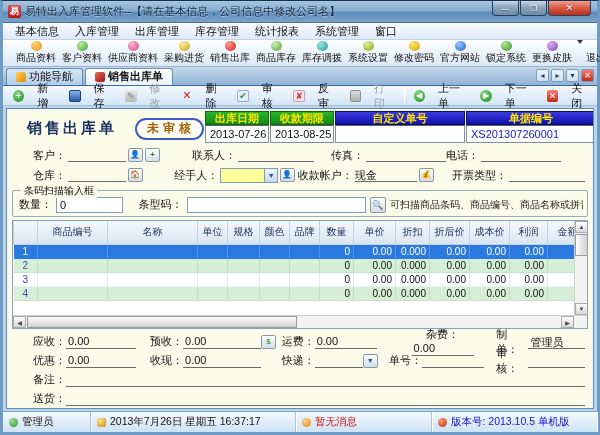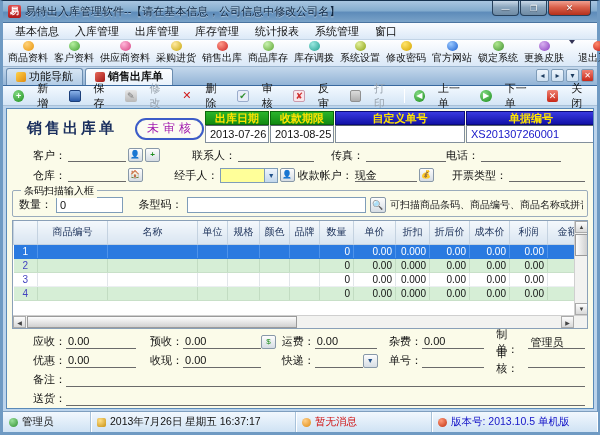--- a/index.html
+++ b/index.html
@@ -21,21 +21,21 @@
   .wc-min,.wc-max { width:27px; background:linear-gradient(#c8d8e8,#8aa5bd 45%,#6e8aa3); }
   .wc-close { width:43px; background:linear-gradient(#f0a090,#d9604a 45%,#b5301c); }
   .wc-min::before{content:"—";} .wc-max::before{content:"❐";} .wc-close::before{content:"✕";font-size:9px;}
 
   
   .menubar { height:17px; flex:0 0 17px; display:flex; align-items:center; padding-left:4px;
     background:linear-gradient(#fafcff,#dce9f7); border-bottom:1px solid #c2d4e6; }
   .menu-item { padding:1px 8px; cursor:default; }
 
   
-  .toolbar { height:27px; flex:0 0 27px; display:flex; align-items:stretch; padding:0 2px;
+  .toolbar { height:27px; flex:0 0 27px; display:flex; align-items:stretch; padding:0 10px;
     background:linear-gradient(#fefeff,#dae8f7); border-bottom:1px solid #9db7d1; }
   .tbtn { display:flex; flex-direction:column; align-items:center; justify-content:center; padding:1px 3px; }
   .ticon { width:11px; height:11px; border-radius:50%; margin-bottom:0; }
   .tlabel { font-size:10px; white-space:nowrap; }
   .ic1{background:radial-gradient(circle at 35% 30%,#ffd27a,#e8940a);} .ic2{background:radial-gradient(circle at 35% 30%,#b6f0a0,#3f9e2f);}
   .ic3{background:radial-gradient(circle at 35% 30%,#ffb6d9,#d6407e);} .ic4{background:radial-gradient(circle at 35% 30%,#ffe9a0,#c8a60a);}
   .ic5{background:radial-gradient(circle at 35% 30%,#ff9a8a,#cc2222);} .ic6{background:radial-gradient(circle at 35% 30%,#c9f2b0,#5aa32f);}
   .ic7{background:radial-gradient(circle at 35% 30%,#9ae8e0,#1e9e8e);} .ic8{background:radial-gradient(circle at 35% 30%,#e2f09a,#8aa012);}
   .ic9{background:radial-gradient(circle at 35% 30%,#ffe36a,#d4a400);} .ic10{background:radial-gradient(circle at 35% 30%,#9ac8ff,#1a5fd0);}
   .ic11{background:radial-gradient(circle at 35% 30%,#b0e890,#3f8f2f);} .ic12{background:radial-gradient(circle at 35% 30%,#d8b0f0,#8a3fc0);}
@@ -77,22 +77,22 @@
   .ai-print { background:linear-gradient(#dcdcdc,#aeaeae); border:1px solid #909090; }
   .ai-prev,.ai-next { background:radial-gradient(circle at 35% 30%,#7fd87f,#1f8f1f); border-radius:50%; font-size:8px; }
   .ai-prev::before{content:"◀";} .ai-next::before{content:"▶";}
   .ai-close { background:linear-gradient(#f08070,#c82818); } .ai-close::before{content:"✕";}
 
   
   .formarea { flex:1 1 auto; margin:2px 3px; border:1px solid #5a8ab8; background:#fbfbe9;
     display:flex; flex-direction:column; overflow:hidden; }
   .form-header { flex:0 0 36px; display:flex; padding:2px 4px 0 4px; }
   .form-title { font-size:15px; font-weight:bold; color:#1a2f5e; letter-spacing:3px; margin:8px 4px 0 16px; white-space:nowrap; }
-  .stamp { align-self:flex-start; margin:7px 0 0 14px; border:2px solid #3c5cc8; border-radius:11px; color:#a21caf;
-    font-weight:normal; font-size:12px; letter-spacing:4px; padding:0 7px 1px 10px; background:rgba(255,255,255,.4);
+  .stamp { align-self:flex-start; margin:7px 0 0 14px; border:2px solid #3c5cc8; border-radius:11px; color:#a16207;
+    font-weight:bold; font-size:12px; letter-spacing:4px; padding:0 7px 1px 10px; background:rgba(255,255,255,.4);
     box-shadow:inset 0 0 0 1px #fbfbe9; white-space:nowrap; }
   .hdr-cols { margin-left:auto; display:flex; margin-right:4px; }
   .hcol { display:flex; flex-direction:column; margin-left:1px; }
   .hcol .hlab { height:14px; display:flex; align-items:center; justify-content:center; color:#ffe400;
     font-weight:bold; font-size:11px; border:1px solid #0a6a0a; }
   .hcol.green .hlab { background:linear-gradient(#2ab42a,#128a12); }
   .hcol.blue .hlab { background:linear-gradient(#3a3ae0,#1212a8); border-color:#0a0a7a; }
   .hcol .hval { height:18px; border:1px solid #828f9c; border-top-color:#5a646e; background:#fff;
     display:flex; align-items:center; padding-left:4px; font-size:11px; }
   .w64{width:64px;text-align:right;} .w130{width:130px;}
@@ -506,21 +506,21 @@
         </div>
         <div class="sgroup" style="width:135px;">
           <span>预收：</span>
           <span class="sval" style="width:78px;">0.00</span>
           <span class="ib" style="color:#1f8f1f;">$</span>
         </div>
         <div class="sgroup" style="width:110px;">
           <span>运费：</span>
           <span class="sval" style="width:62px;">0.00</span>
         </div>
-        <div class="sgroup" style="width:110px;">
+        <div class="sgroup" style="width:110px;flex-direction:column;">
           <span>杂费：</span>
           <span class="sval" style="width:62px;">0.00</span>
         </div>
         <div class="sgroup">
           <span>制单：</span>
           <span class="sval" style="width:58px;">管理员</span>
         </div>
       </div>
       <div class="srow">
         <div class="sgroup" style="width:120px;">

